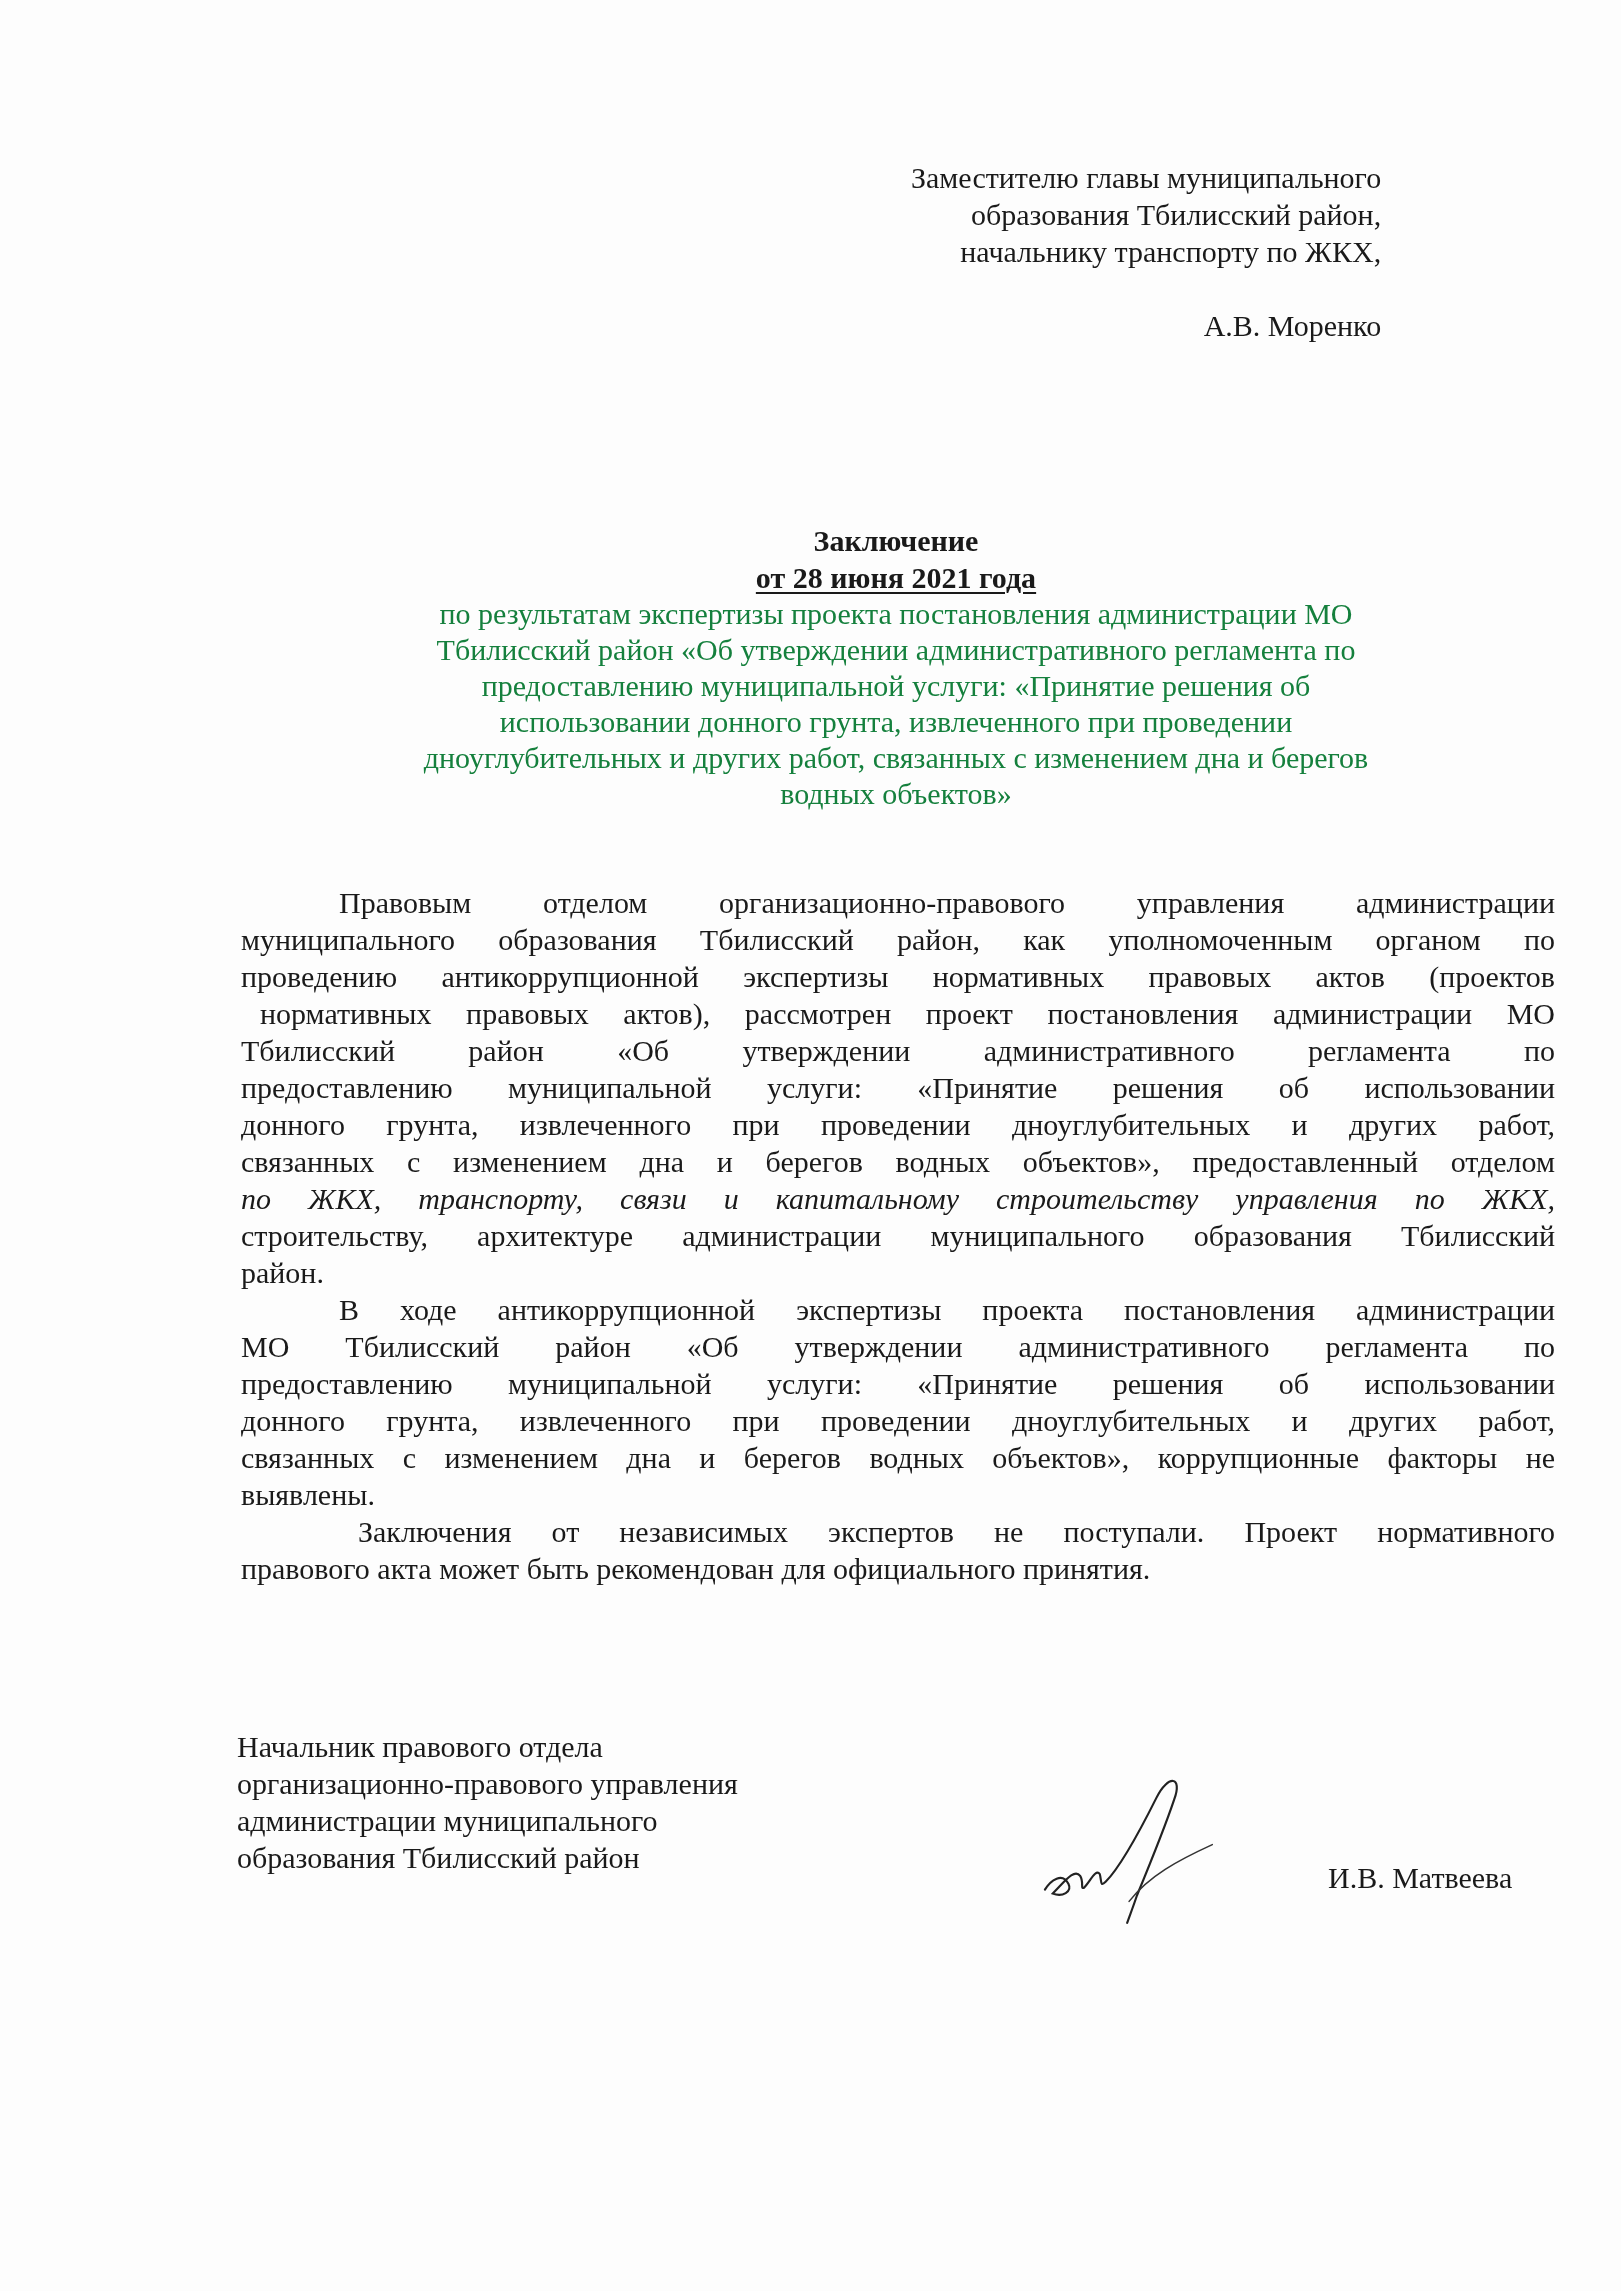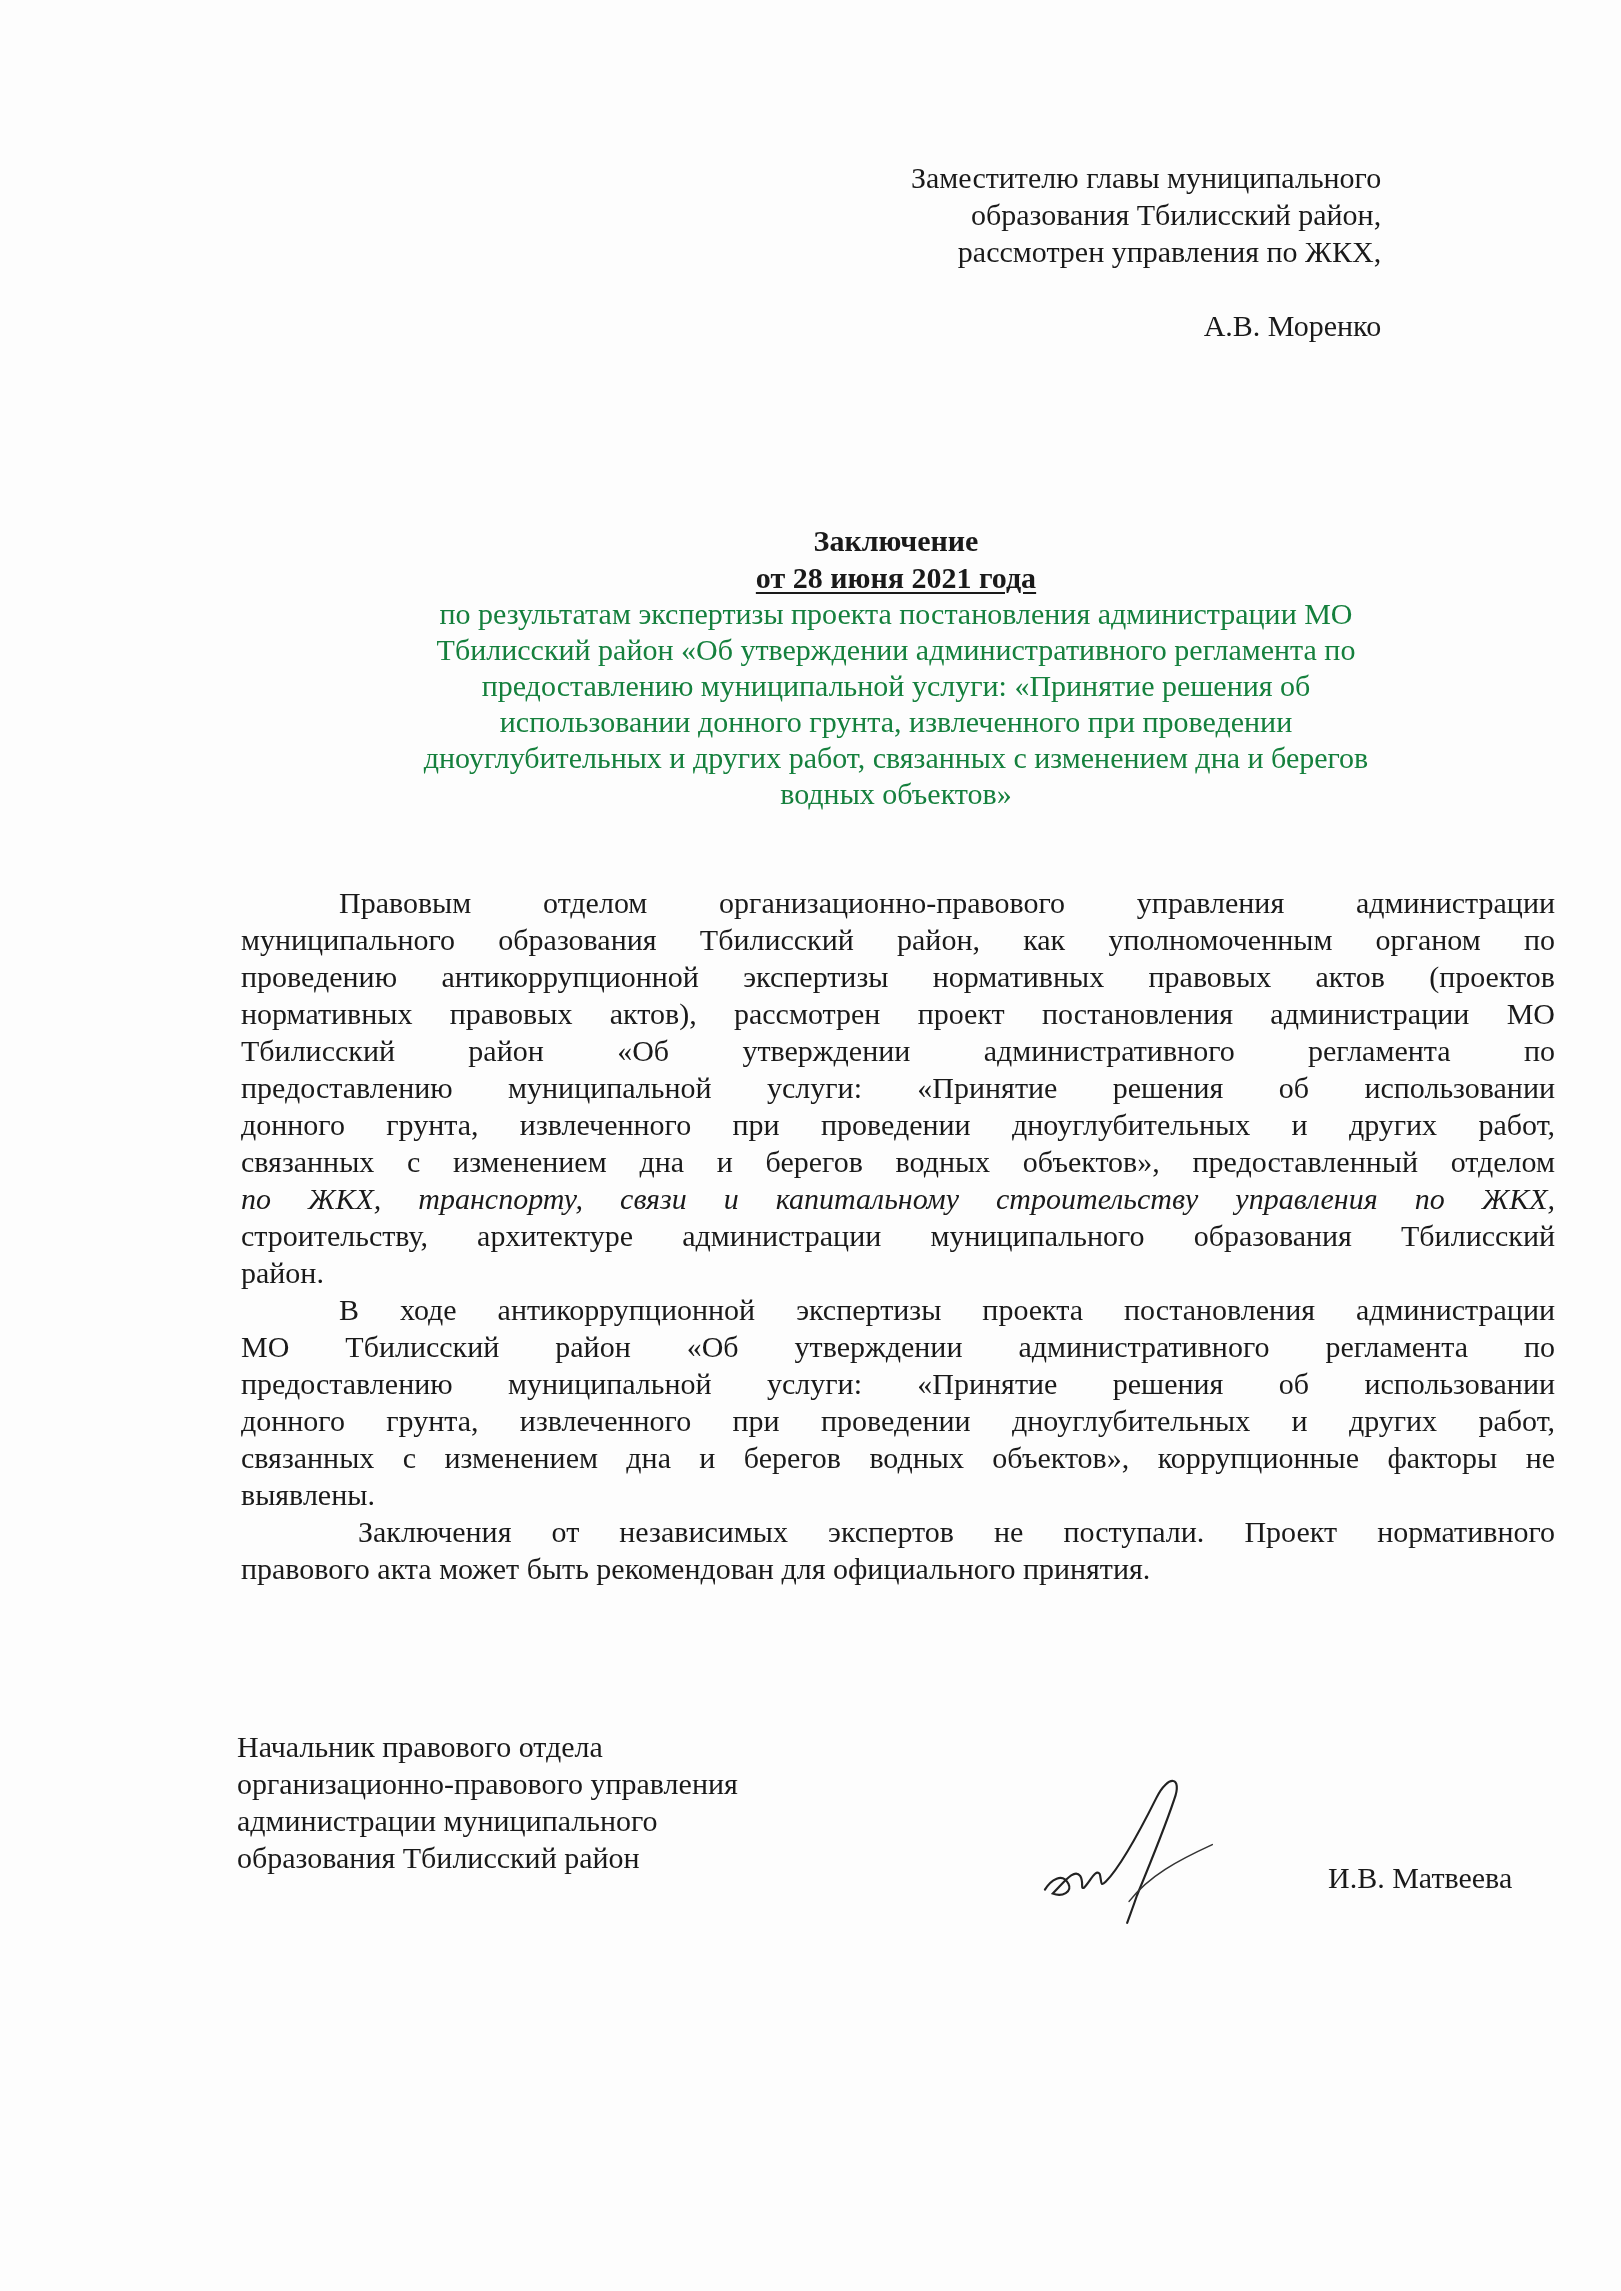--- a/index.html
+++ b/index.html
@@ -31,21 +31,21 @@
   .signature { position: absolute; left: 1041px; top: 1774px; width: 186px; height: 152px; }
 </style>
 </head>
 <body>
 
 <div class="page">
 
   <div class="addressee">
     <div class="line">Заместителю главы муниципального</div>
     <div class="line">образования Тбилисский район,</div>
-    <div class="line">рассмотрен управления по ЖКХ,</div>
+    <div class="line">начальнику транспорту по ЖКХ,</div>
     <div class="recipient">А.В. Моренко</div>
   </div>
 
   <div class="heading">
     <div class="title">Заключение</div>
     <div class="date"><span>от 28 июня 2021 года</span></div>
     <div class="subtitle">
       <div class="line">по результатам экспертизы проекта постановления администрации МО</div>
       <div class="line">Тбилисский район «Об утверждении административного регламента по</div>
       <div class="line">предоставлению муниципальной услуги: «Принятие решения об</div>
@@ -53,21 +53,21 @@
       <div class="line">дноуглубительных и других работ, связанных с изменением дна и берегов</div>
       <div class="line">водных объектов»</div>
     </div>
   </div>
 
   <div class="body-text" id="body-text">
       <div class="para">
         <span class="line first" style="display: block;"><span style="white-space: nowrap; word-spacing: 0px;">Правовым отделом организационно-правового управления администрации</span></span>
         <span class="line" style="display: block;"><span style="white-space: nowrap; word-spacing: 0px;">муниципального образования Тбилисский район, как уполномоченным органом по</span></span>
         <span class="line" style="display: block;"><span style="white-space: nowrap; word-spacing: 0px;">проведению антикоррупционной экспертизы нормативных правовых актов (проектов</span></span>
-        <span class="line" style="display: block;"><span style="white-space: nowrap; word-spacing: 0px;">нормативных правовых актов), рассмотрен проект постановления администрации МО</span></span>
+        <span class="line" style="display: block; margin-left: 19px;"><span style="white-space: nowrap; word-spacing: 0px;">нормативных правовых актов), рассмотрен проект постановления администрации МО</span></span>
         <span class="line" style="display: block;"><span style="white-space: nowrap; word-spacing: 0px;">Тбилисский район «Об утверждении административного регламента по</span></span>
         <span class="line" style="display: block;"><span style="white-space: nowrap; word-spacing: 0px;">предоставлению муниципальной услуги: «Принятие решения об использовании</span></span>
         <span class="line" style="display: block;"><span style="white-space: nowrap; word-spacing: 0px;">донного грунта, извлеченного при проведении дноуглубительных и других работ,</span></span>
         <span class="line" style="display: block;"><span style="white-space: nowrap; word-spacing: 0px;">связанных с изменением дна и берегов водных объектов», предоставленный отделом</span></span>
         <span class="line" style="display: block;"><span style="white-space: nowrap; word-spacing: 0px; font-style: italic;">по ЖКХ, транспорту, связи и капитальному строительству управления по ЖКХ,</span></span>
         <span class="line" style="display: block;"><span style="white-space: nowrap; word-spacing: 0px;">строительству, архитектуре администрации муниципального образования Тбилисский</span></span>
         <span class="line last">район.</span>
       </div>
       <div class="para">
         <span class="line first" style="display: block;"><span style="white-space: nowrap; word-spacing: 0px;">В ходе антикоррупционной экспертизы проекта постановления администрации</span></span>

